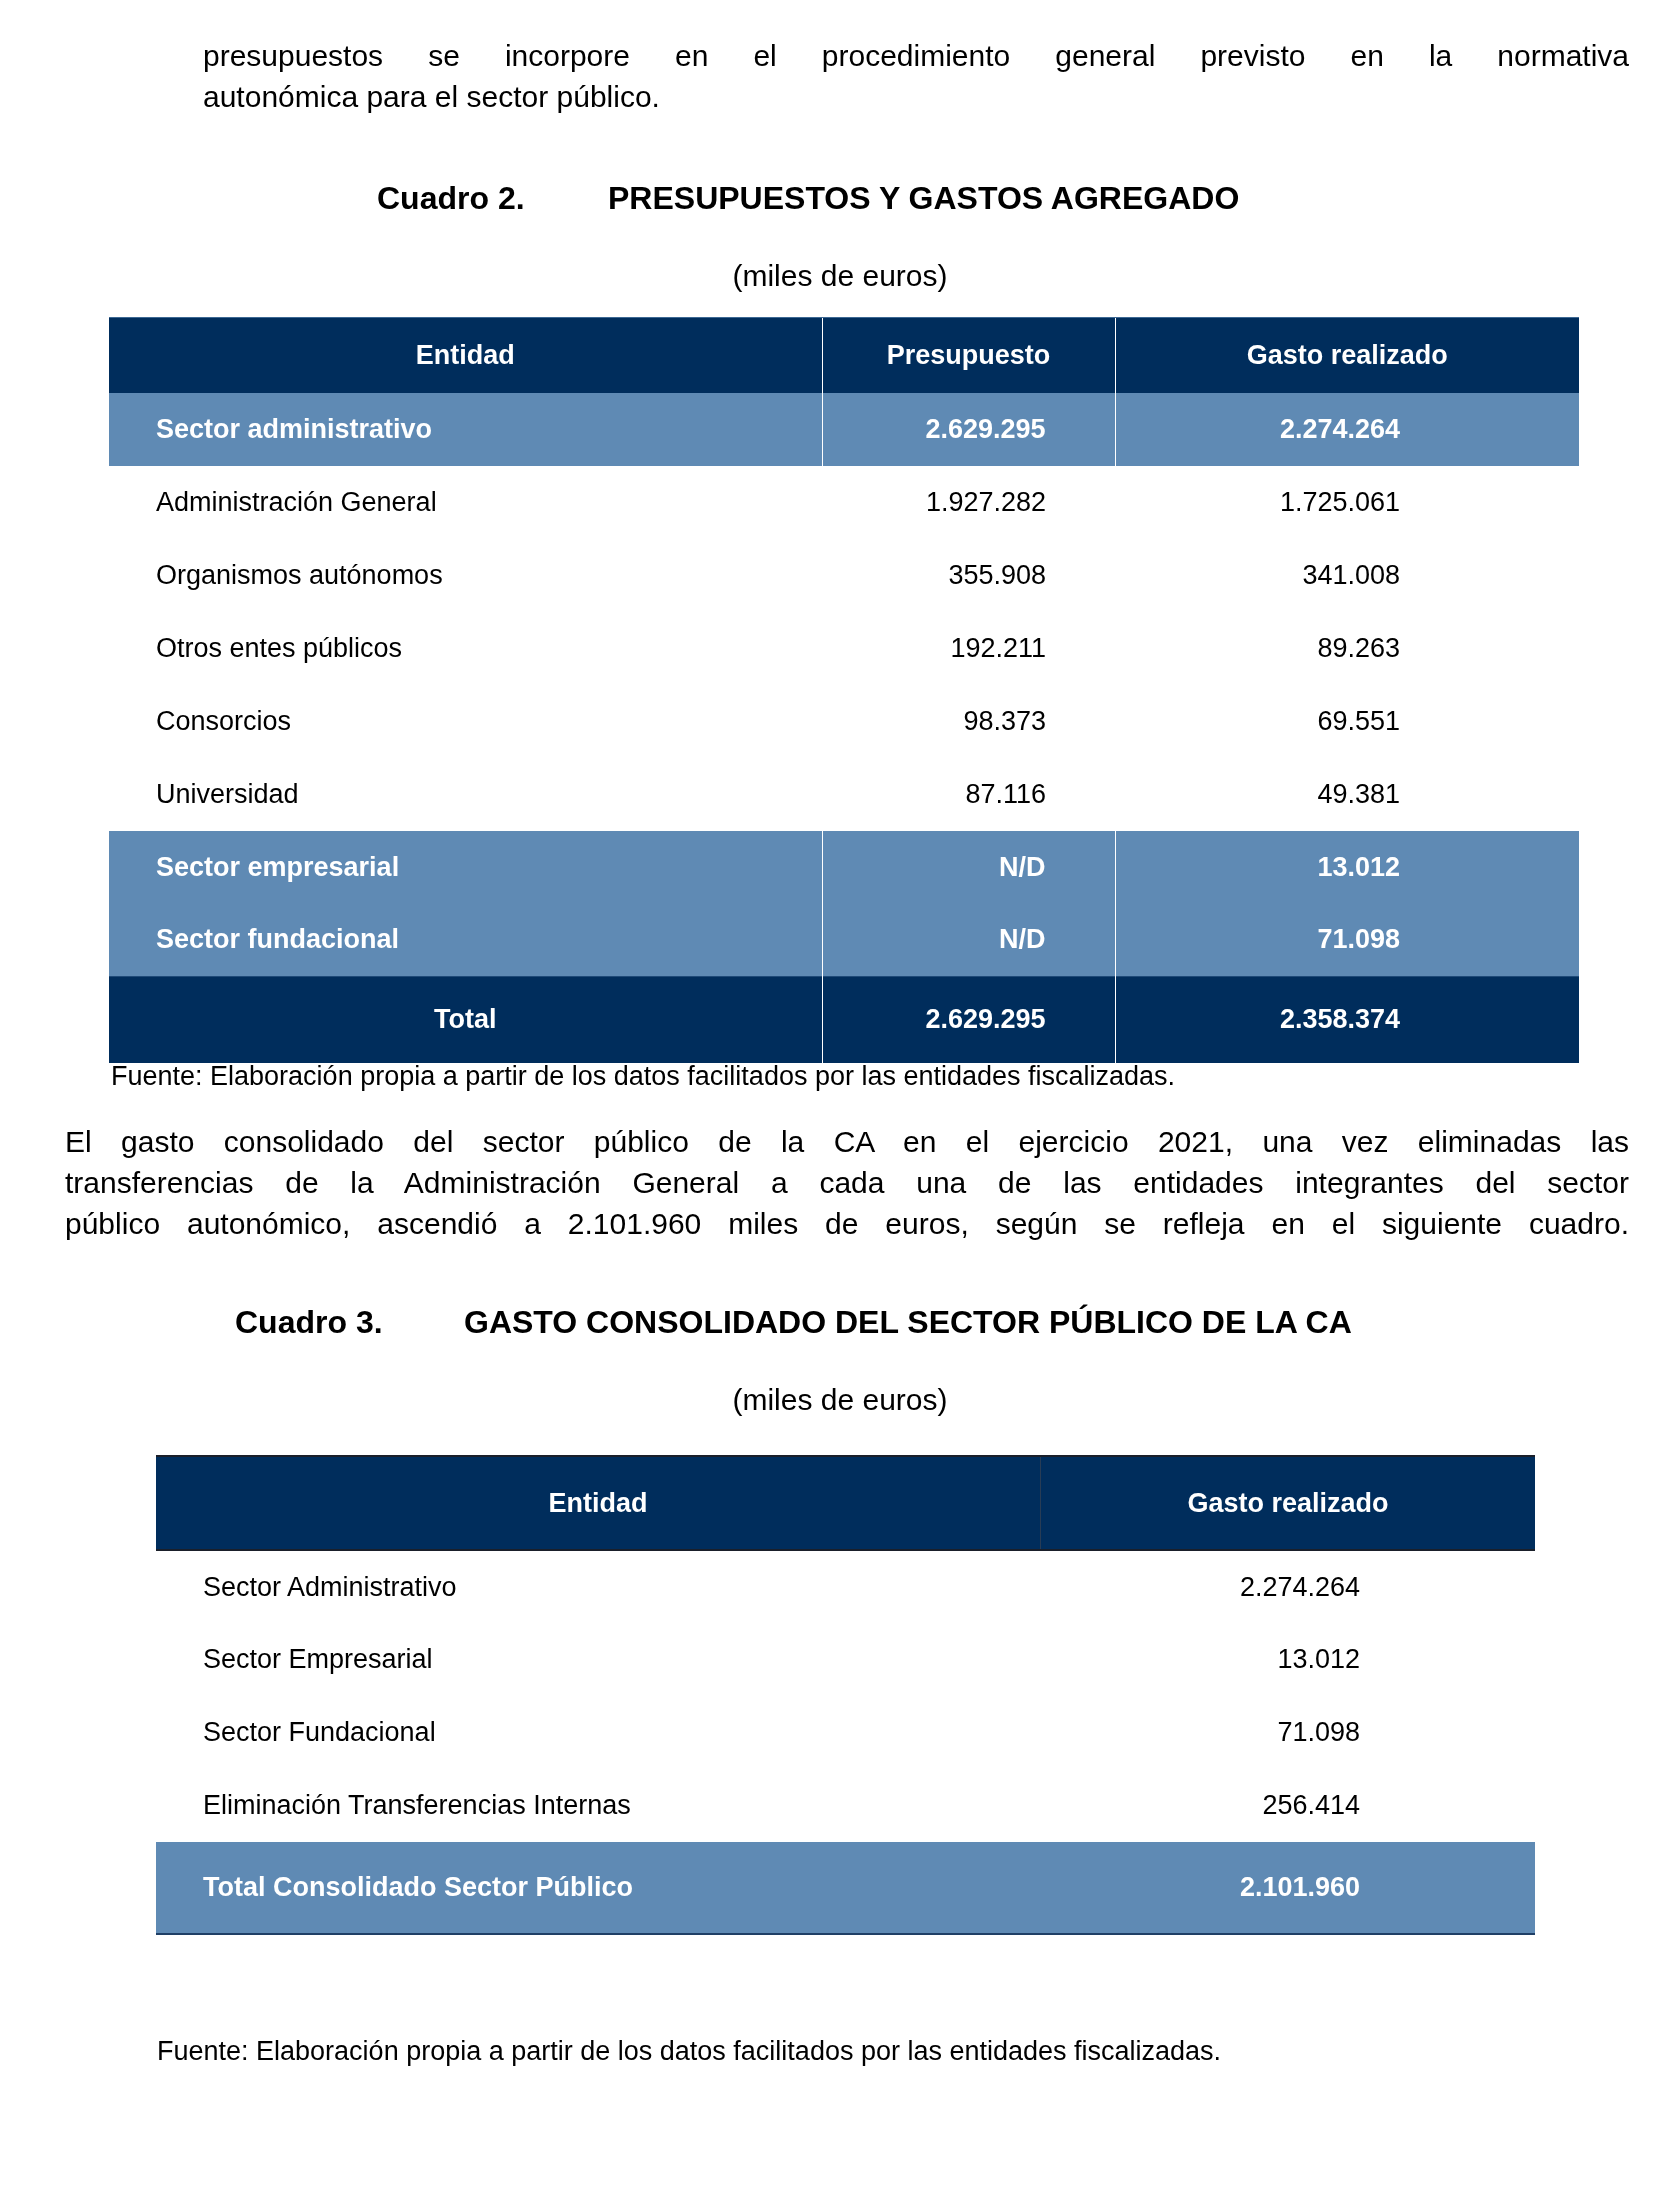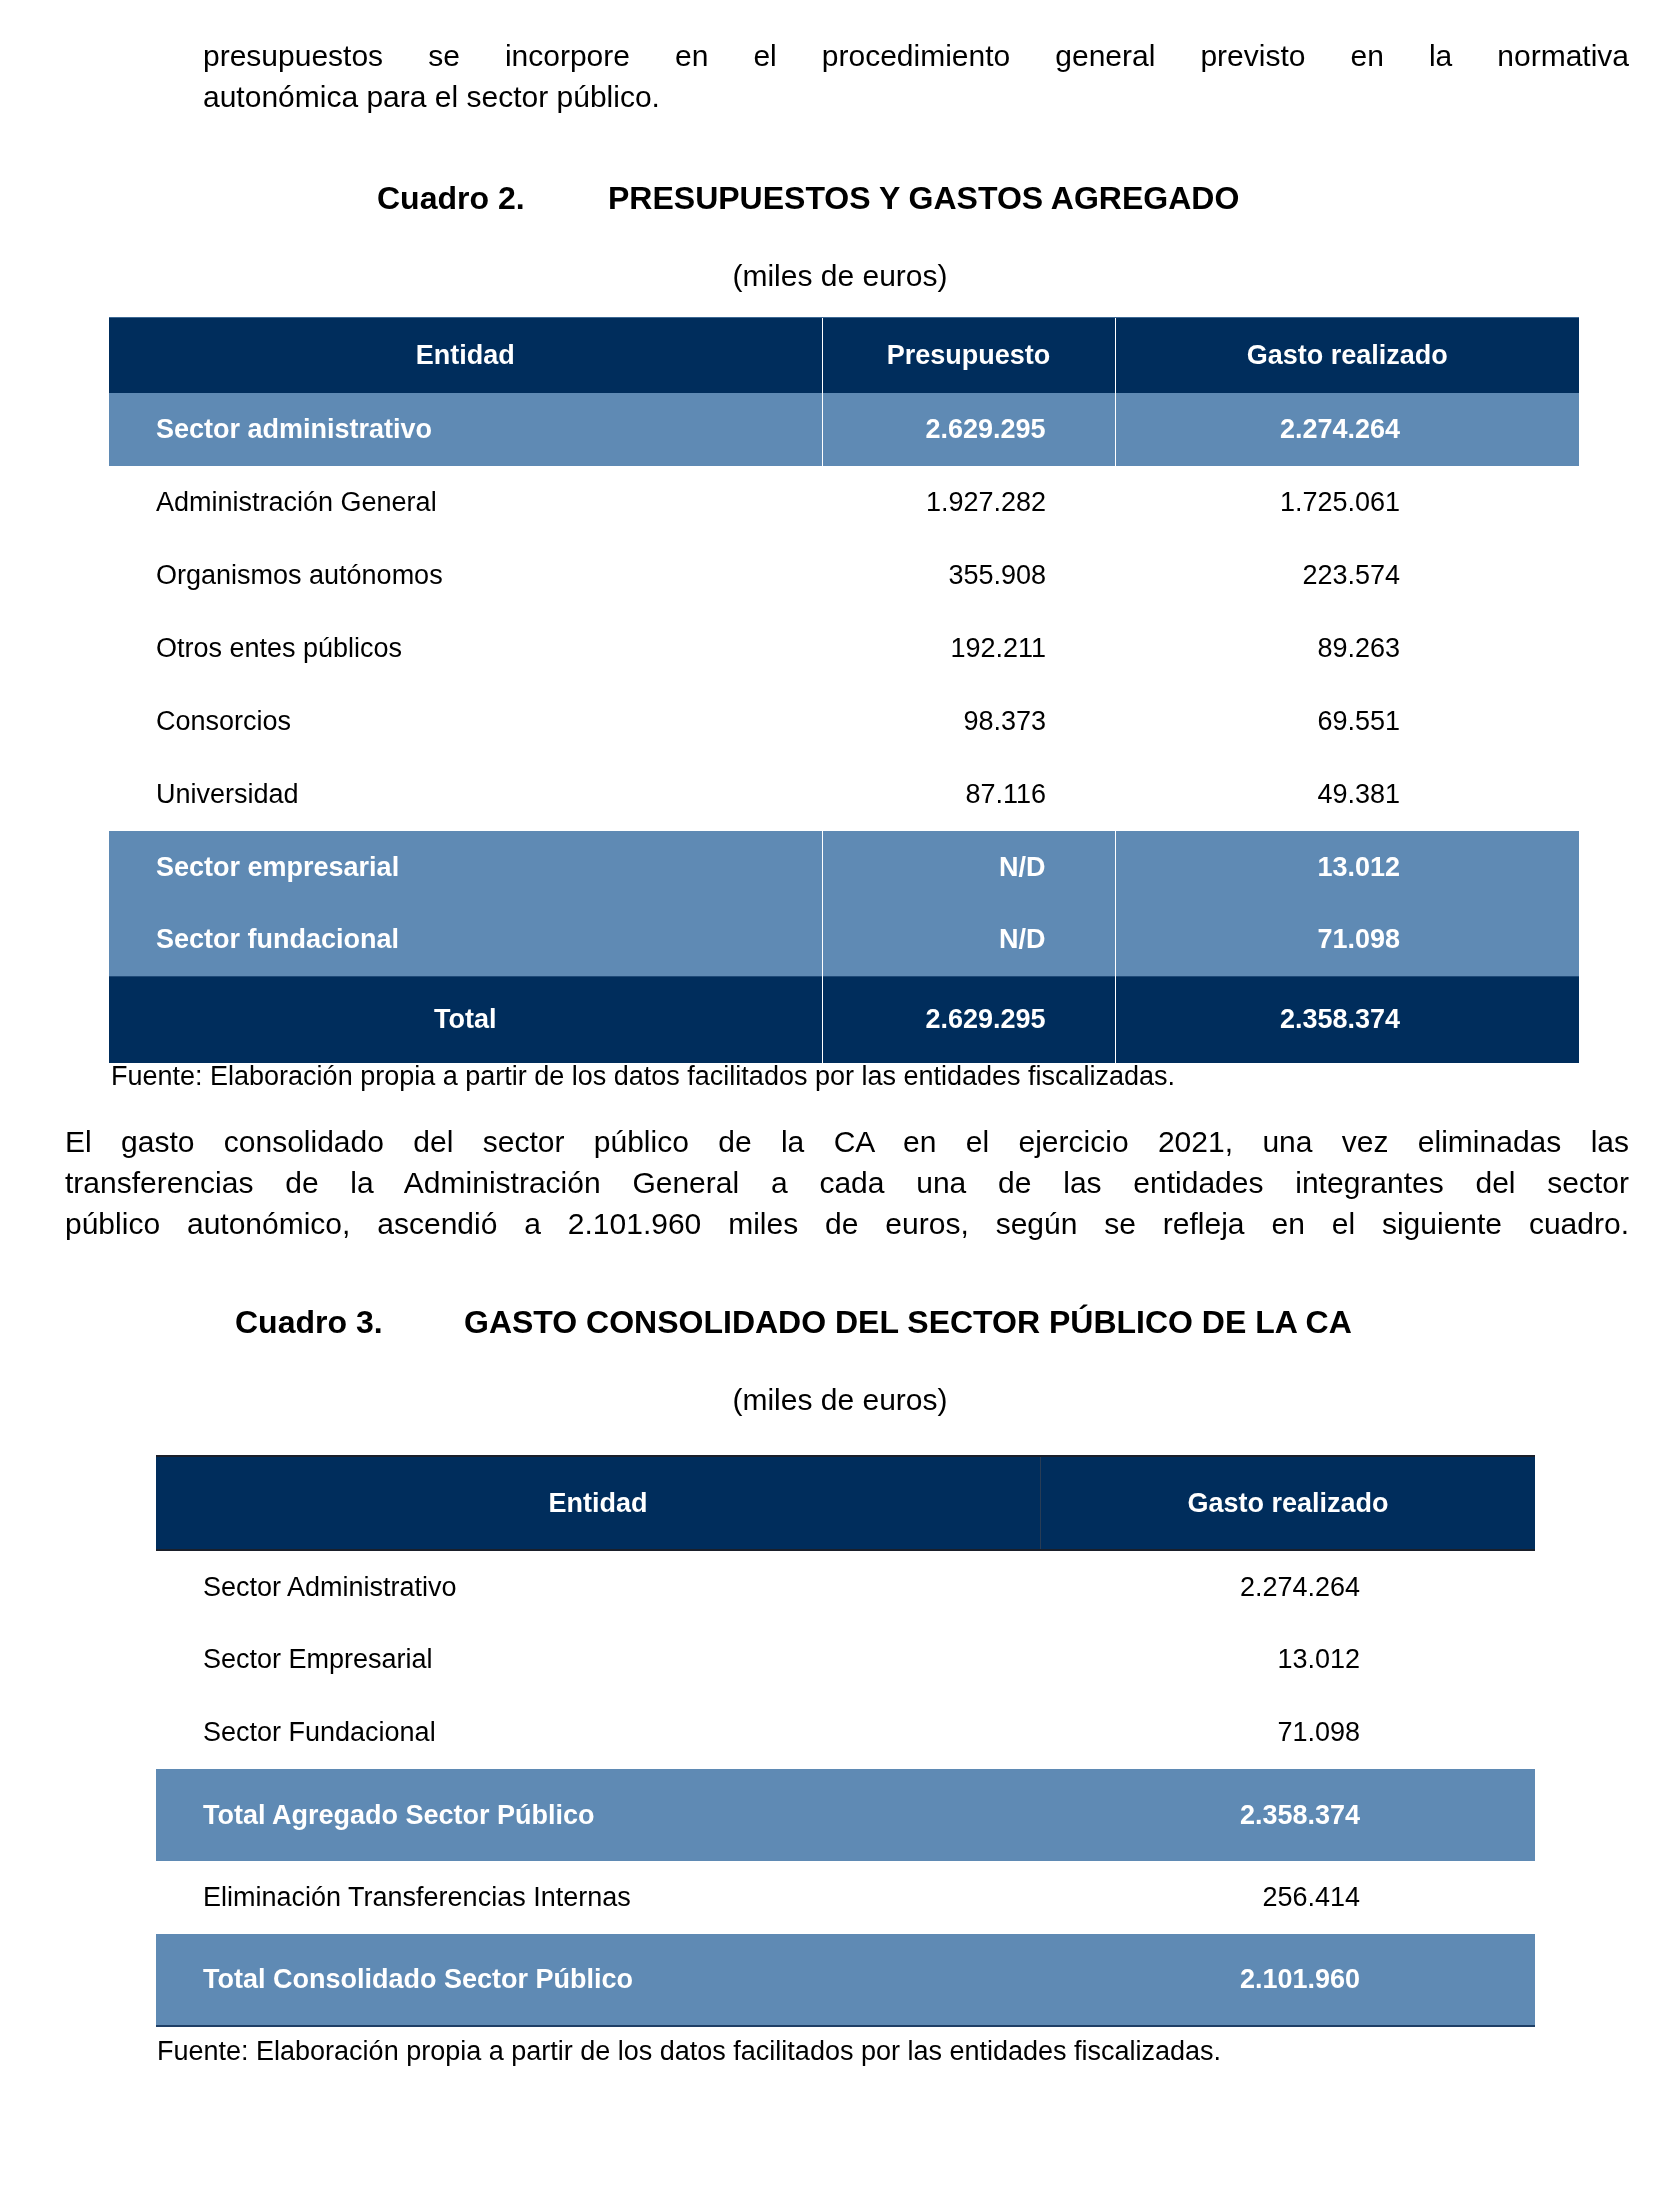--- a/index.html
+++ b/index.html
@@ -168,21 +168,21 @@
     <td class="c3v">2.274.264</td>
   </tr>
   <tr class="plain">
     <td class="name">Administración General</td>
     <td class="c2v">1.927.282</td>
     <td class="c3v">1.725.061</td>
   </tr>
   <tr class="plain">
     <td class="name">Organismos autónomos</td>
     <td class="c2v">355.908</td>
-    <td class="c3v">223.574</td>
+    <td class="c3v">341.008</td>
   </tr>
   <tr class="plain">
     <td class="name">Otros entes públicos</td>
     <td class="c2v">192.211</td>
     <td class="c3v">89.263</td>
   </tr>
   <tr class="plain">
     <td class="name">Consorcios</td>
     <td class="c2v">98.373</td>
     <td class="c3v">69.551</td>
@@ -238,24 +238,20 @@
     <td class="v">2.274.264</td>
   </tr>
   <tr class="plain">
     <td class="name">Sector Empresarial</td>
     <td class="v">13.012</td>
   </tr>
   <tr class="plain">
     <td class="name">Sector Fundacional</td>
     <td class="v">71.098</td>
   </tr>
-  <tr class="hl bigrow">
-    <td class="name">Total Agregado Sector Público</td>
-    <td class="v">2.358.374</td>
-  </tr>
   <tr class="plain">
     <td class="name">Eliminación Transferencias Internas</td>
     <td class="v">256.414</td>
   </tr>
   <tr class="hl bigrow lastrow">
     <td class="name">Total Consolidado Sector Público</td>
     <td class="v">2.101.960</td>
   </tr>
 </tbody>
   </table>

